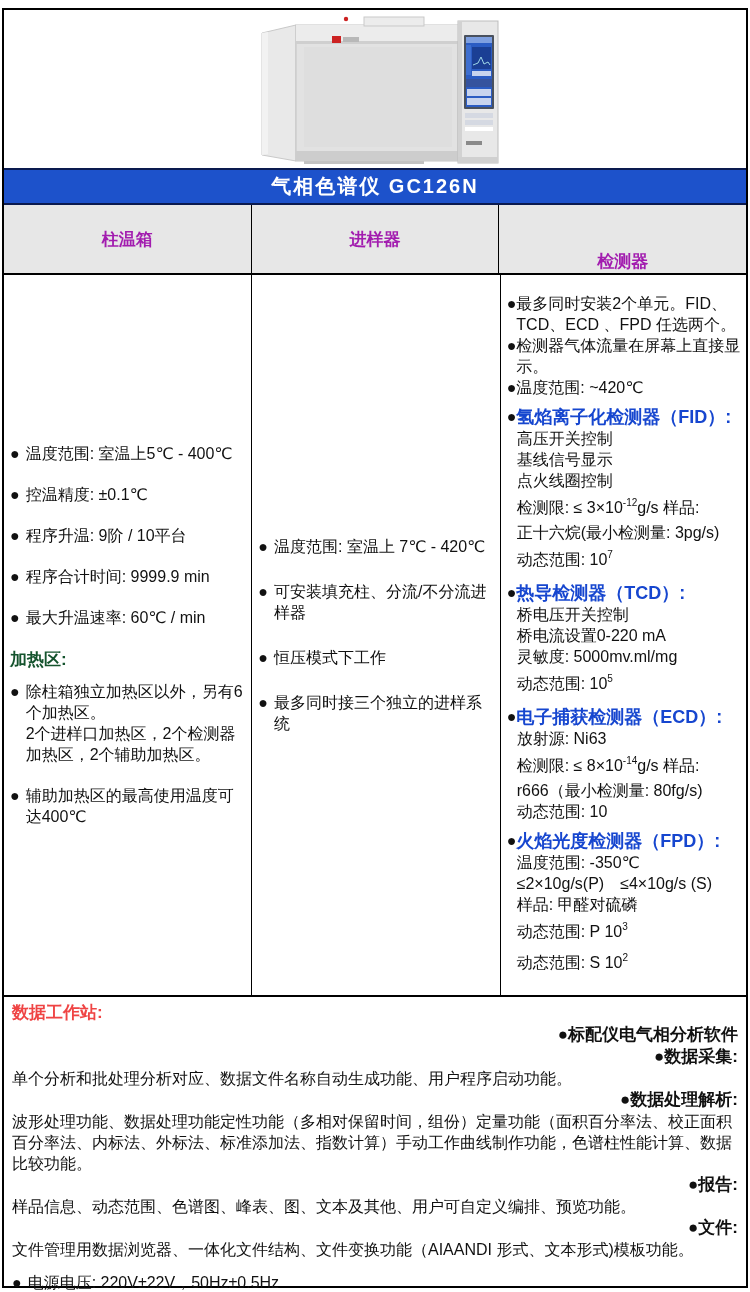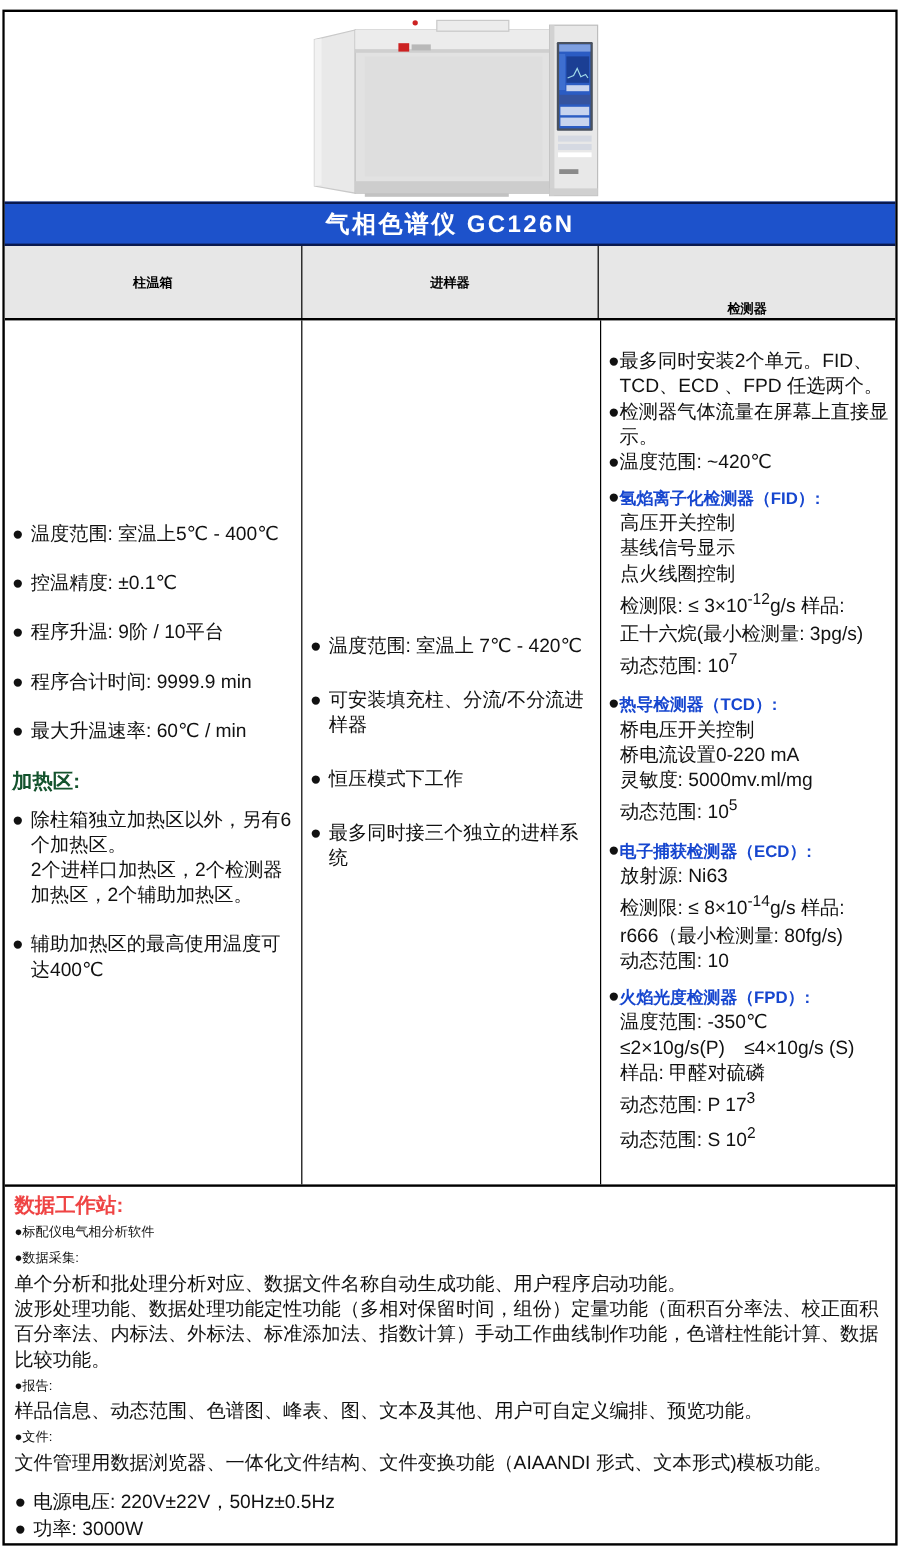--- a/index.html
+++ b/index.html
@@ -11,48 +11,48 @@
   .img-row { flex: 0 0 158px; display: flex; align-items: center; justify-content: center; background: #fff; overflow: hidden; }
 
   
   .title-bar { flex: 0 0 37px; background: #1d52cb; border-top: 2px solid #0a1a4f; border-bottom: 2px solid #0a1a4f;
                color: #fff; font-size: 20px; font-weight: bold; letter-spacing: 2px;
                display: flex; align-items: center; justify-content: center; }
 
   
   .head-row { flex: 0 0 27px; display: flex; background: #e7e7e7; border-bottom: 2px solid #000; }
   .head-cell { flex: 1; display: flex; align-items: center; justify-content: center;
-               color: #000000; font-weight: bold; font-size: 11px; border-right: 1px solid #000; }
+               color: #a21caf; font-weight: bold; font-size: 17px; border-right: 1px solid #000; }
   .head-cell:last-child { border-right: none; margin-top: 45px; }
 
   
   .body-row { flex: 0 0 722px; display: flex; border-bottom: 2px solid #000; }
   .cell { flex: 1; border-right: 1px solid #000; padding: 6px 6px; font-size: 16px; color: #111;
           display: flex; flex-direction: column; justify-content: center; overflow: hidden; }
   .cell:last-child { border-right: none; }
 
   .item { display: flex; line-height: 21px; margin: 10px 0; }
   .item .blt { margin-right: 6px; flex: 0 0 auto; }
   .c2 .item { margin: 12px 0; }
   .pre { white-space: pre-line; }
   .sec-head { color: #14532d; font-weight: bold; font-size: 17px; line-height: 21px; margin: 11px 0 1px 0; }
 
   
   .c3 { justify-content: center; padding-right: 4px; }
   .d-bullet { display: flex; line-height: 21px; }
   .d-head { display: flex; line-height: 22px; margin-top: 8px; }
-  .d-head .txt { color: #1646cf; font-weight: bold; font-size: 14px; }
+  .d-head .txt { color: #1646cf; font-weight: bold; font-size: 18px; }
   .d-line { line-height: 21px; padding-left: 10px; }
   .supline { line-height: 21px; margin: 6px 0 2px 0; padding-left: 10px; }
-  .sup { font-size: 13px; position: relative; top: -7px; }
+  .sup { font-size: 10px; position: relative; top: -7px; }
 
   
   .bottom { flex: 1; padding: 5px 8px; font-size: 16px; line-height: 21px; color: #111; }
   .ws-head { color: #ef4444; font-weight: bold; font-size: 17px; line-height: 22px; }
-  .ws-bold { font-weight: normal; font-size: 11px; line-height: 22px; }
+  .ws-bold { font-weight: bold; font-size: 17px; line-height: 22px; text-align: right; }
   .ws-text { line-height: 21px; }
   .power { margin-top: 12px; }
   .power .item { margin: 1px 0; }
 </style>
 </head>
 <body>
 
 <div class="page">
   <div class="frame">
 
@@ -216,31 +216,32 @@
         <div class="d-line">r666（最小检测量: 80fg/s)</div>
         <div class="d-line">动态范围: 10</div>
 
         <div class="d-head">
             <span class="blt">●</span>
             <span class="txt">火焰光度检测器（FPD）:</span>
           </div>
         <div class="d-line">温度范围: -350℃</div>
         <div class="d-line">≤2×10g/s(P)　≤4×10g/s (S)</div>
         <div class="d-line">样品: 甲醛对硫磷</div>
-        <div class="supline"><span>动态范围: P 17</span><span class="sup">3</span></div>
+        <div class="supline"><span>动态范围: P 10</span><span class="sup">3</span></div>
         <div class="supline"><span>动态范围: S 10</span><span class="sup">2</span></div>
       </div>
     </div>
 
     <div class="bottom">
       <div class="ws-head">数据工作站:</div>
       <div class="ws-bold">●标配仪电气相分析软件</div>
 
       <div class="ws-bold">●数据采集:</div>
       <div class="ws-text">单个分析和批处理分析对应、数据文件名称自动生成功能、用户程序启动功能。</div>
+      <div class="ws-bold">●数据处理解析:</div>
       <div class="ws-text">波形处理功能、数据处理功能定性功能（多相对保留时间，组份）定量功能（面积百分率法、校正面积百分率法、内标法、外标法、标准添加法、指数计算）手动工作曲线制作功能，色谱柱性能计算、数据比较功能。</div>
       <div class="ws-bold">●报告:</div>
       <div class="ws-text">样品信息、动态范围、色谱图、峰表、图、文本及其他、用户可自定义编排、预览功能。</div>
       <div class="ws-bold">●文件:</div>
       <div class="ws-text">文件管理用数据浏览器、一体化文件结构、文件变换功能（AIAANDI 形式、文本形式)模板功能。</div>
 
       <div class="power">
         <div class="item">
             <span class="blt">●</span>
             <span>电源电压: 220V±22V，50Hz±0.5Hz</span>

